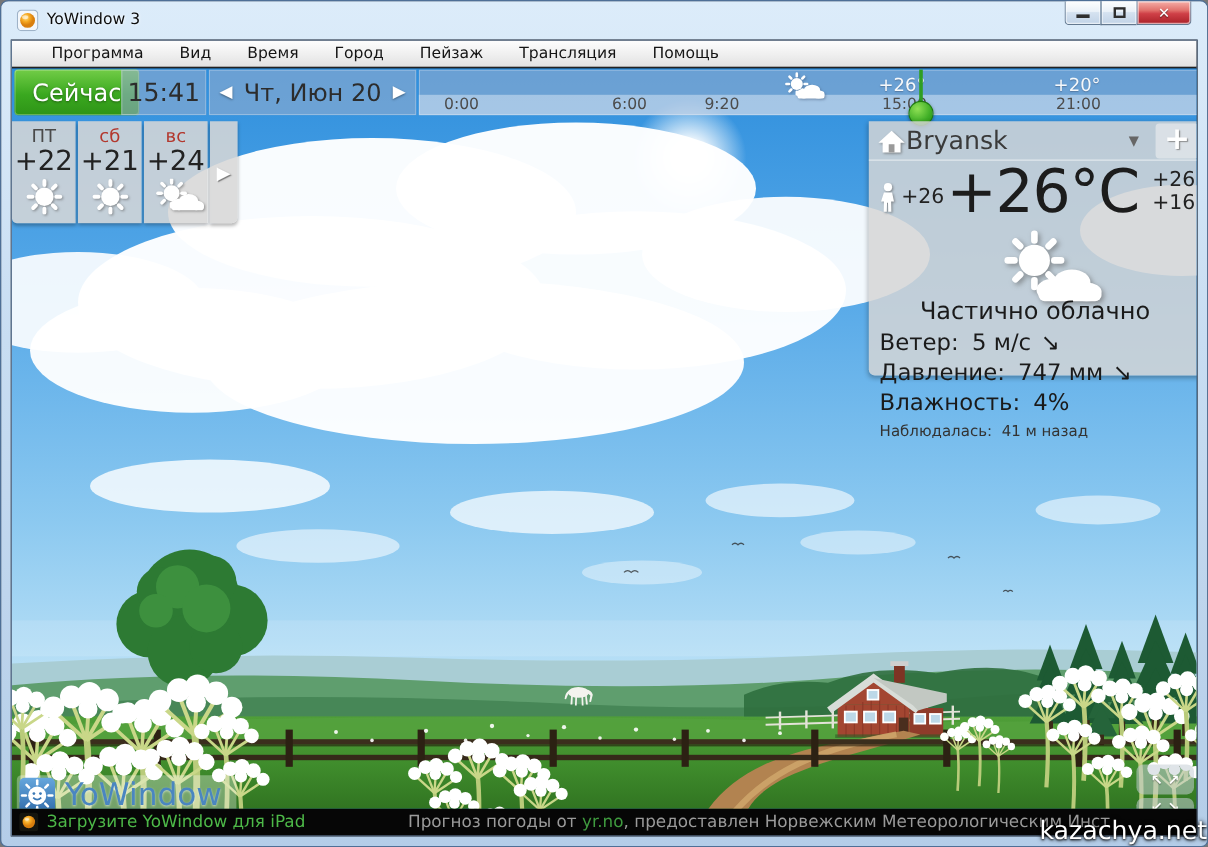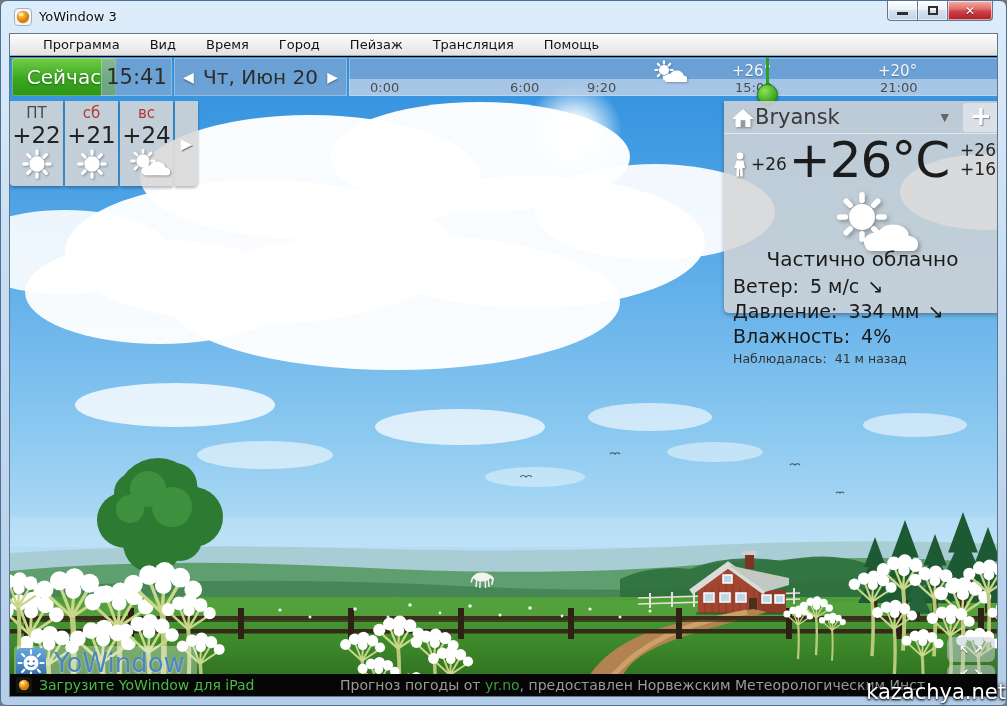--- a/index.html
+++ b/index.html
@@ -493,21 +493,21 @@
         </div>
         <svg class="wicon" width="110" height="64">
           <use href="#icoSun" transform="translate(48,26) scale(1.85)"></use>
           <use href="#icoCloud" transform="translate(73,46) scale(1.55)"></use>
         </svg>
         <div class="cond">Частично облачно</div>
         <div class="drow r0">
           <span>Ветер:</span><span class="dv">5 м/с</span><span class="da">↘</span>
         </div>
         <div class="drow r1">
-          <span>Давление:</span><span class="dv">334 мм</span><span class="da">↘</span>
+          <span>Давление:</span><span class="dv">747 мм</span><span class="da">↘</span>
         </div>
         <div class="drow r2">
           <span>Влажность:</span><span class="dv">4%</span>
         </div>
         <div class="obs">
           <span>Наблюдалась:</span><span class="dv">41 м назад</span>
         </div>
       </div>
 
       <div class="logo">

